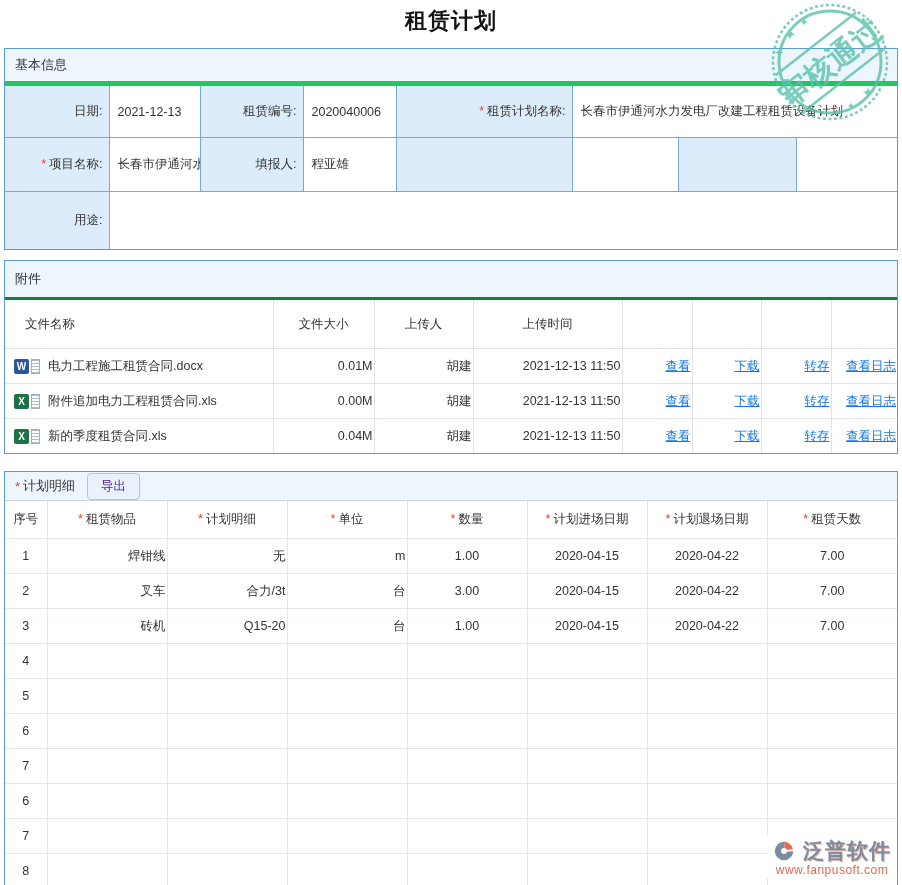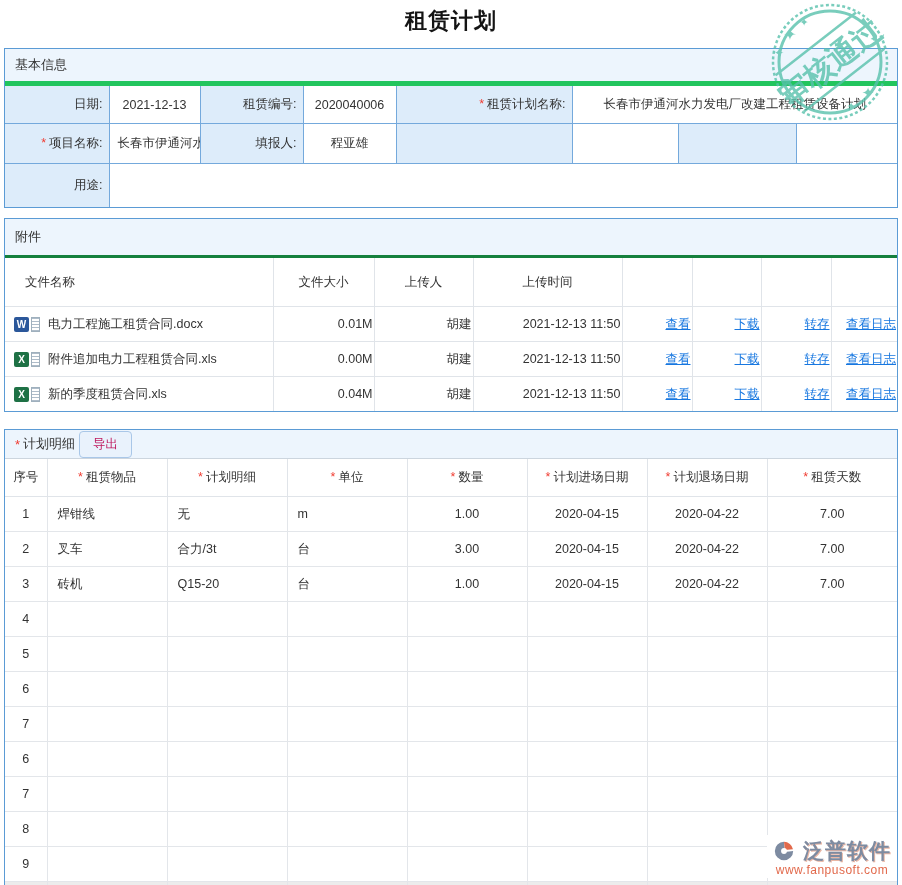--- a/index.html
+++ b/index.html
@@ -20,51 +20,51 @@
   .p1 .band { height:32px; border-bottom:5px solid #22c55e; }
   .p2 { margin-top:10px; }
   .p2 .band { height:36px; border-bottom:3px solid #15803d; }
   .p3 { margin-top:17px; }
   .p3 .band { height:28px; border-bottom:1px solid #ccd5de; }
 
   table { border-collapse:collapse; width:100%; table-layout:fixed; font-size:12.5px; color:#333; border:1px hidden; }
   td, th { overflow:hidden; white-space:nowrap; }
 
   
-  .binfo td { border:1px solid #74a9dc; padding:0 8px; }
+  .binfo td { border:1px solid #74a9dc; padding:7px 8px; }
   .binfo tr.r1 td { height:37px; }
   .binfo tr.r2 td { height:39px; }
   .binfo tr.r3 td { height:43px; }
   .binfo td.lbl { background:#ddecfa; text-align:right; padding-right:6px; }
-  .binfo td.val { background:#fff; text-align:center; }
+  .binfo td.val { background:#fff; text-align:left; }
   .star { color:#f03b30; margin-right:3px; }
 
   
   .attach th, .attach td { border:1px solid #e0e4e9; font-weight:normal; }
   .attach th { height:46px; text-align:center; color:#333; }
   .attach th.al { text-align:left; padding-left:20px; }
   .attach td { height:32px; text-align:right; }
   .attach td.fname { text-align:left; padding-left:9px; }
   .lnk { color:#1777e0; text-decoration:underline; cursor:pointer; }
   .ficon { display:inline-flex; align-items:flex-end; margin-right:8px; vertical-align:middle; }
   .fsq { width:15px; height:15px; border-radius:2px; color:#fff; font-size:10px; font-weight:bold;
          display:flex; align-items:center; justify-content:center; }
   .word  .fsq { background:#2b579a; }
   .excel .fsq { background:#1e7145; }
   .fdoc { width:7px; height:13px; margin-left:2px; border:1px solid #9fb0bd;
           background:repeating-linear-gradient(to bottom,#aebcc9 0 1px,#ffffff 1px 3px); }
 
   
-  .export { margin-left:4px; background:#e9f2fc; border:1px solid #a9c7e8; color:#be185d;
+  .export { margin-left:12px; background:#e9f2fc; border:1px solid #a9c7e8; color:#4c1d95;
             border-radius:4px; font-size:12.5px; padding:4px 13px; cursor:pointer;
             font-family:"Liberation Sans","DejaVu Sans",sans-serif; }
   .plan th { height:35px; border:1px solid #e0e4e9; font-weight:normal; text-align:center; }
   .plan td { height:32px; border:1px solid #e3e6ea; }
   .plan td.num { text-align:center; }
-  .plan td.tl  { text-align:left; padding-left:10px; }
+  .plan td.tl  { text-align:right; padding-left:10px; }
   .plan td.c   { text-align:center; }
   .plan tr.sel td { background:#ececec; }
   .plan tr.sel td.num { color:#e07a3a; }
   .cell-input { width:112px; height:25px; background:#fff; border:1px solid #c6c6c6; margin:0 auto; }
 
   
   .stamp { position:absolute; top:0; right:0; width:152px; height:128px; opacity:.8; z-index:6; pointer-events:none; }
   .stamp text { fill:#58c1ac; font-weight:bold; font-family:"Liberation Sans","DejaVu Sans",sans-serif; }
 
   

